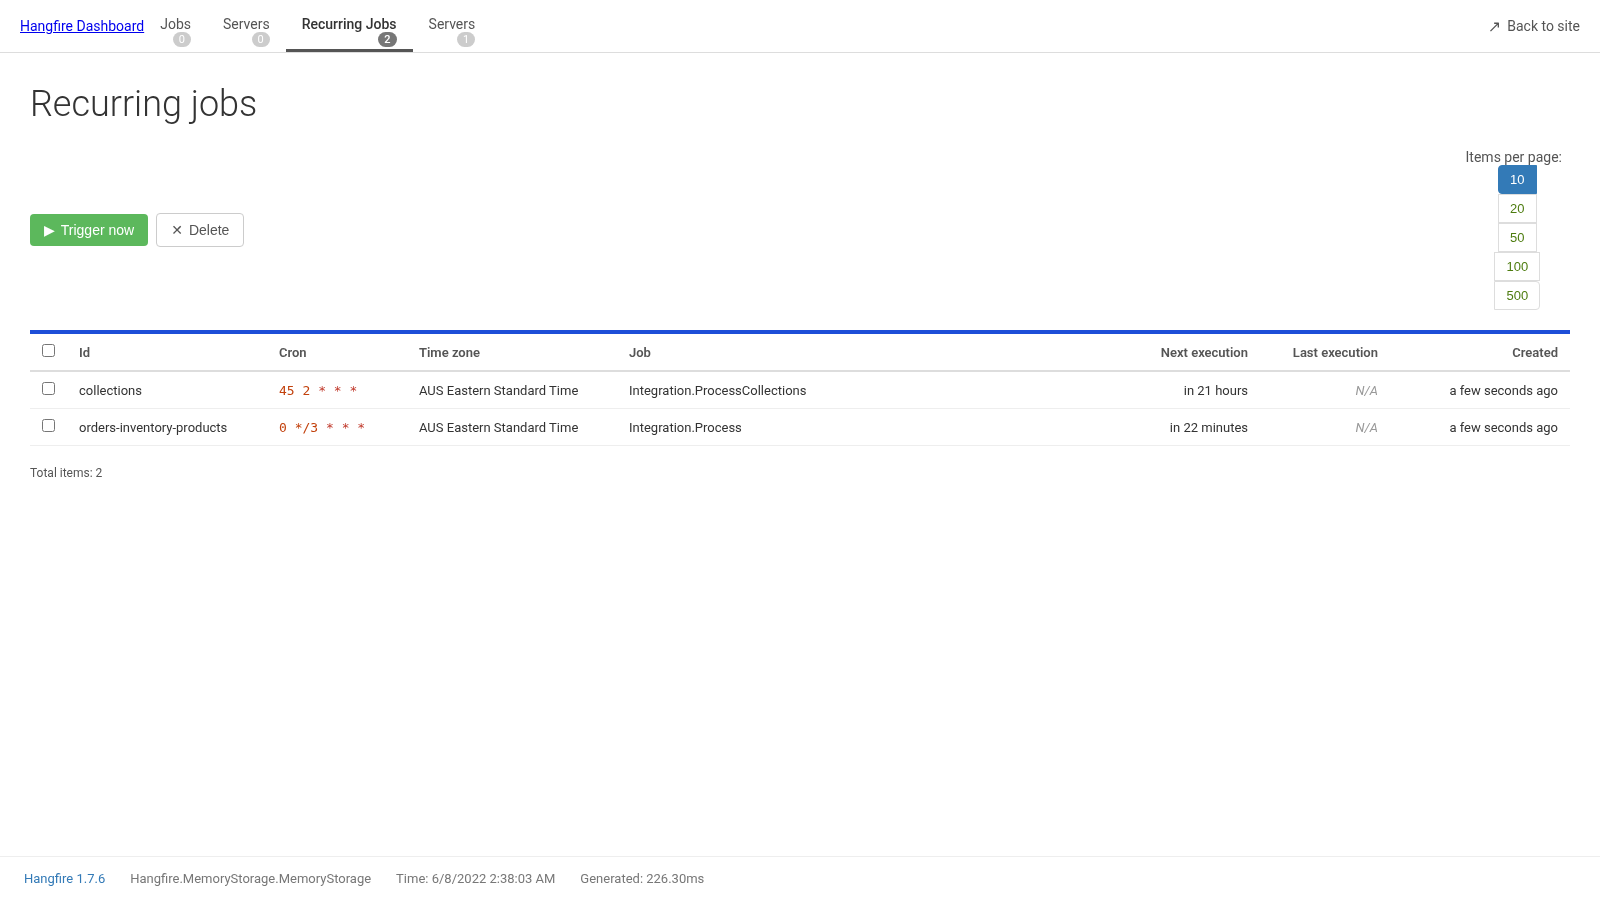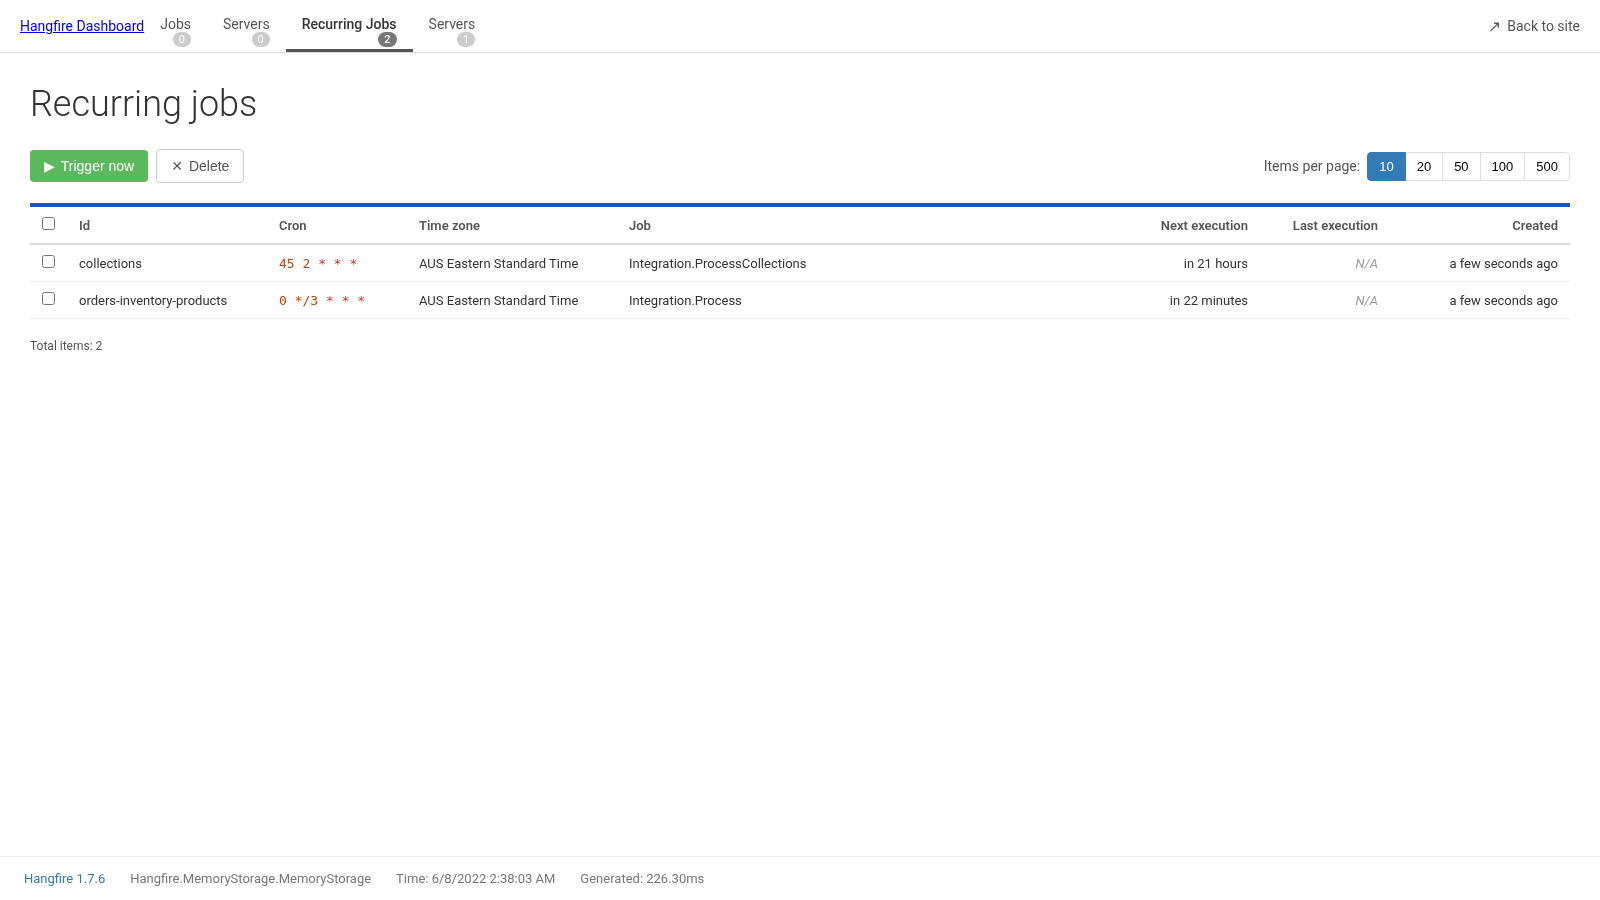--- a/index.html
+++ b/index.html
@@ -16,23 +16,23 @@
     .back-to-site { display: flex; align-items: center; color: #555; text-decoration: none; font-size: 14px; gap: 6px; }
 
     
     main { flex: 1; padding: 30px 30px 20px; }
     h1 { font-size: 36px; font-weight: 300; color: #333; margin-bottom: 24px; }
 
     
     .toolbar { display: flex; align-items: center; margin-bottom: 20px; }
     .btn-trigger { display: flex; align-items: center; gap: 6px; background: #5cb85c; color: #fff; border: none; padding: 8px 14px; border-radius: 4px; font-size: 14px; cursor: pointer; }
     .btn-delete { display: flex; align-items: center; gap: 6px; background: #fff; color: #555; border: 1px solid #ccc; padding: 8px 14px; border-radius: 4px; font-size: 14px; cursor: pointer; margin-left: 8px; }
-    .items-per-page { display: flex; align-items: center; margin-left: auto; gap: 0; }
+    .items-per-page { display: flex; align-items: center; margin-left: auto; gap: 0; flex-direction: column; }
     .items-per-page-label { color: #555; margin-right: 8px; font-size: 14px; }
-    .page-size-btn { border: 1px solid #ddd; background: #fff; color: #000000; padding: 6px 11px; font-size: 13px; cursor: pointer; margin-left: -1px; }
+    .page-size-btn { border: 1px solid #ddd; background: #fff; color: #4d7c0f; padding: 6px 11px; font-size: 13px; cursor: pointer; margin-left: -1px; }
     .page-size-btn:first-of-type { border-radius: 4px 0 0 4px; }
     .page-size-btn:last-of-type { border-radius: 0 4px 4px 0; }
     .page-size-btn.active { background: #337ab7; color: #fff; border-color: #337ab7; z-index: 1; position: relative; }
 
     
     table { width: 100%; border-collapse: collapse; }
     thead tr { border-top: 4px solid #1d4ed8; border-bottom: 2px solid #ddd; }
     tbody tr { border-bottom: 1px solid #eee; }
     th { text-align: left; padding: 10px 12px; font-weight: 600; font-size: 13px; color: #555; }
     td { padding: 10px 12px; font-size: 13px; color: #333; vertical-align: middle; }

